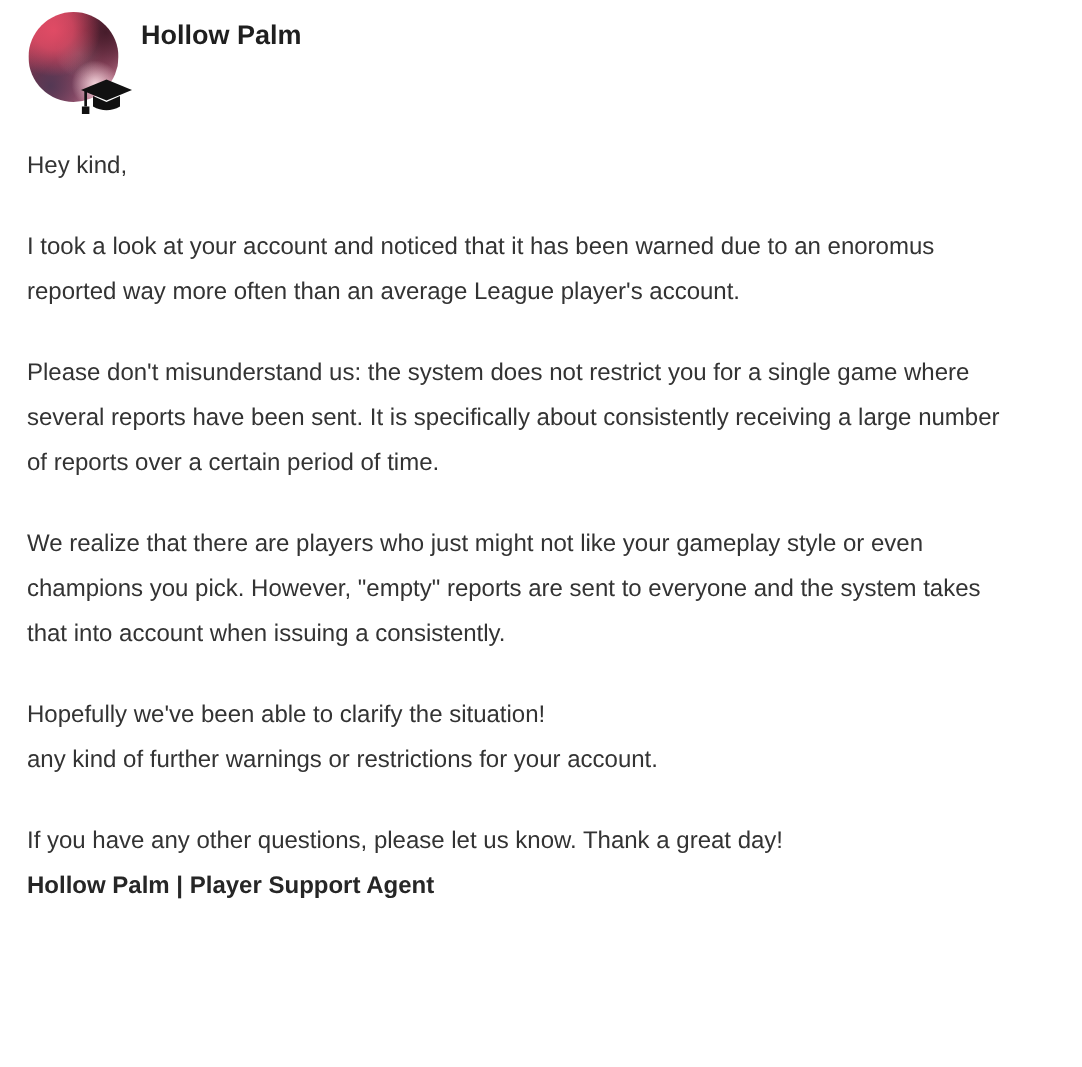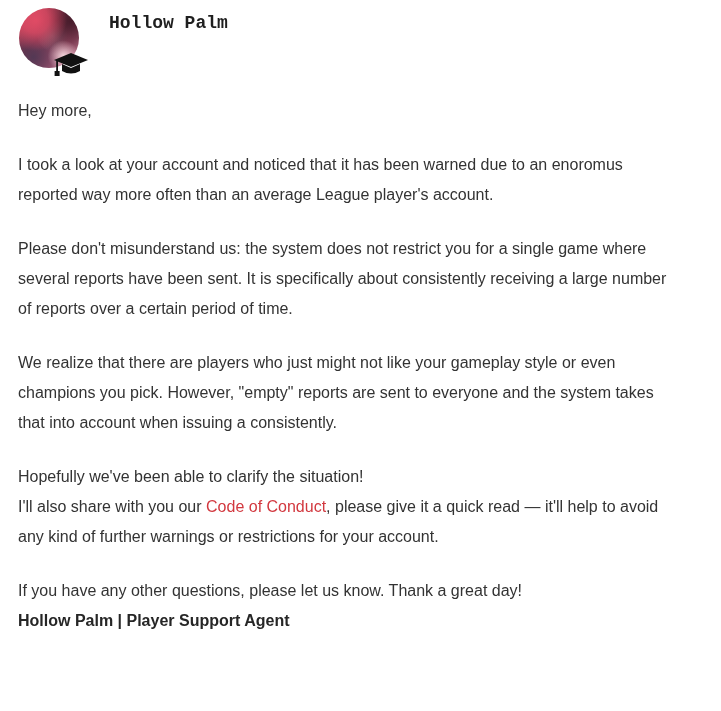--- a/index.html
+++ b/index.html
@@ -25,21 +25,21 @@
     width: 60px; height: 60px; border-radius: 50%;
     background:
       radial-gradient(circle at 74% 80%, rgba(244,216,222,0.95) 0%, rgba(244,216,222,0) 24%),
       radial-gradient(circle at 28% 20%, rgba(228,76,102,0.95) 0%, rgba(228,76,102,0.75) 20%, rgba(228,76,102,0) 48%),
       radial-gradient(circle at 86% 22%, rgba(66,26,40,0.95) 0%, rgba(66,26,40,0) 52%),
       radial-gradient(circle at 56% 46%, rgba(150,106,126,0.9) 0%, rgba(150,106,126,0) 34%),
       radial-gradient(circle at 24% 82%, rgba(80,56,84,0.95) 0%, rgba(80,56,84,0) 46%),
       linear-gradient(135deg, #c84a5e 0%, #7a3048 42%, #a5536f 72%, #e3a4b8 100%);
   }
   .cap-icon { position: absolute; right: -10px; bottom: -12px; width: 36px; height: 28px; }
-  .header-text { margin-left: 30px; padding-top: 5px; font-family: Liberation Mono, monospace; }
+  .header-text { margin-left: 15px; padding-top: 5px; }
   .author {
     font-size: 18px; font-weight: bold; line-height: 21px; color: #1f1f1f;
   }
   .timestamp {
     font-size: 16px; line-height: 20px; color: #55595c; margin-top: 2px;
   }
 
   
   .message {
     padding: 0 18px;
@@ -72,39 +72,38 @@
         <rect x="1.6" y="19" width="5" height="5" fill="#111111"></rect>
       </svg>
     </div>
     <div class="header-text">
       <div class="author">Hollow Palm</div>
     </div>
   </div>
 
   <div class="message">
       <div class="para">
-        <div class="line"><span>Hey more,</span></div>
+        <div class="line"><span>Hey kind,</span></div>
       </div>
       <div class="para">
         <div class="line"><span>I took a look at your account and noticed that it has been warned due to an enoromus</span></div>
         <div class="line"><span>reported way more often than an average League player's account.</span></div>
       </div>
       <div class="para">
         <div class="line"><span>Please don't misunderstand us: the system does not restrict you for a single game where</span></div>
         <div class="line"><span>several reports have been sent. It is specifically about consistently receiving a large number</span></div>
         <div class="line"><span>of reports over a certain period of time.</span></div>
       </div>
       <div class="para">
         <div class="line"><span>We realize that there are players who just might not like your gameplay style or even</span></div>
         <div class="line"><span>champions you pick. However, "empty" reports are sent to everyone and the system takes</span></div>
         <div class="line"><span>that into account when issuing a consistently.</span></div>
       </div>
       <div class="para">
         <div class="line"><span>Hopefully we've been able to clarify the situation!</span></div>
-        <div class="line"><span>I'll also share with you our </span><a class="link" href="#">Code of Conduct</a><span>, please give it a quick read — it'll help to avoid</span></div>
         <div class="line"><span>any kind of further warnings or restrictions for your account.</span></div>
       </div>
       <div class="para">
         <div class="line"><span>If you have any other questions, please let us know. Thank a great day!</span></div>
         <div class="line"><span class="bold">Hollow Palm | Player Support Agent</span></div>
       </div>
     </div>
 
 </div>
 

